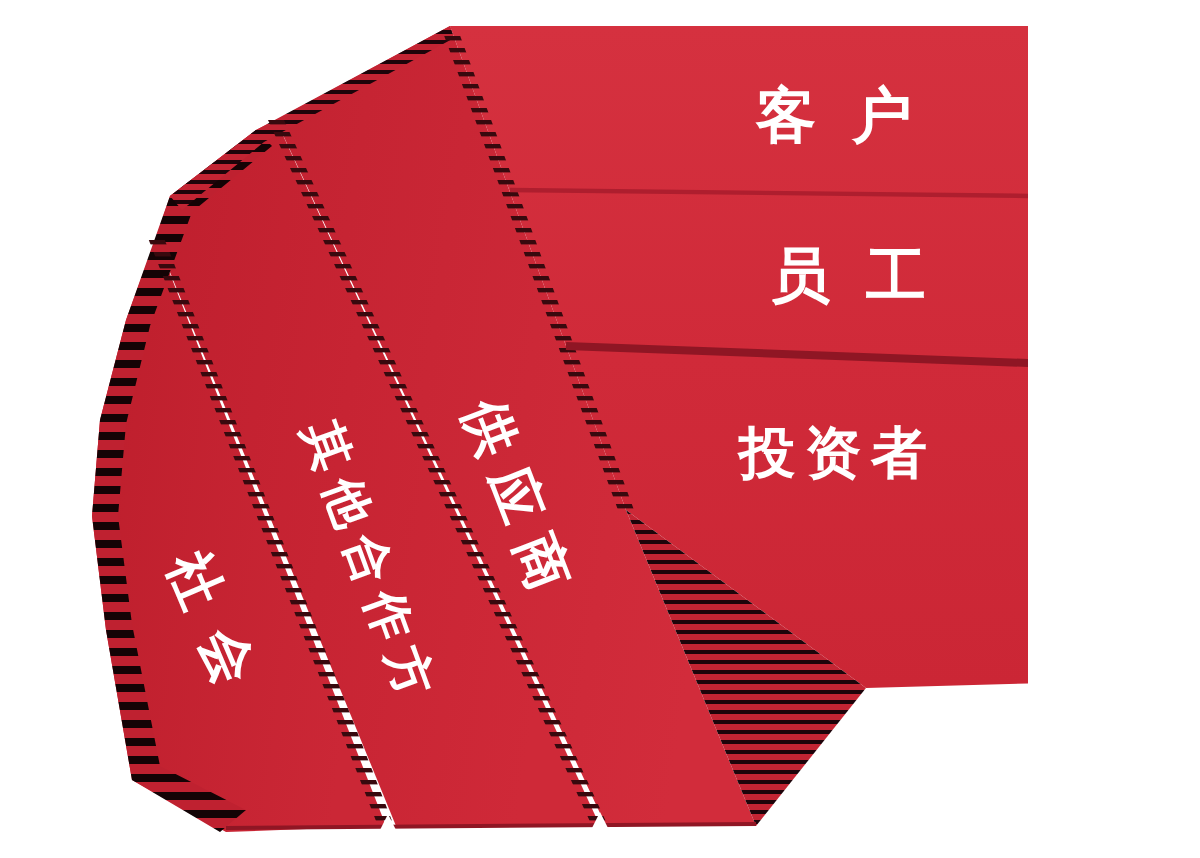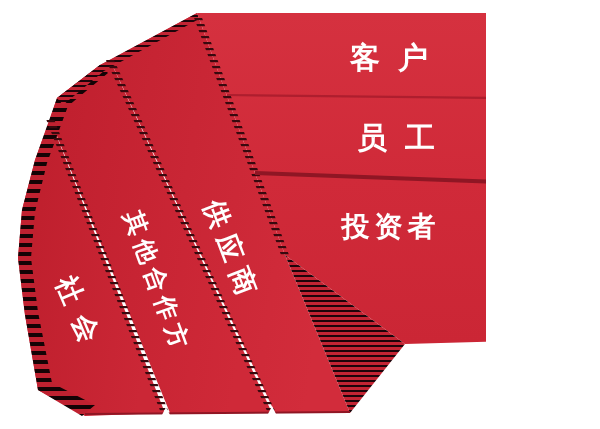--- a/index.html
+++ b/index.html
@@ -1,16 +1,16 @@
 <!DOCTYPE html>
 <html><head>
 <meta charset="utf-8">
 <style>
   html,body{margin:0;padding:0;background:#ffffff;}
-  .stage{position:relative;width:486px;height:429px;background:#ffffff;overflow:hidden;}
+  .stage{position:relative;width:486px;height:429px;background:#ffffff;overflow:hidden;margin-left:28px;}
   svg{display:block;}
   svg text{
     font-family:"DejaVu Sans","Liberation Sans",sans-serif;
     font-weight:bold;
     fill:#ffffff;
   }
   .lbl-right{font-size:30px;letter-spacing:18px;}
   .lbl-investors{font-size:28px;letter-spacing:5px;}
   .lbl-suppliers{font-size:27px;letter-spacing:9px;}
   .lbl-partners{font-size:24px;letter-spacing:6px;}

